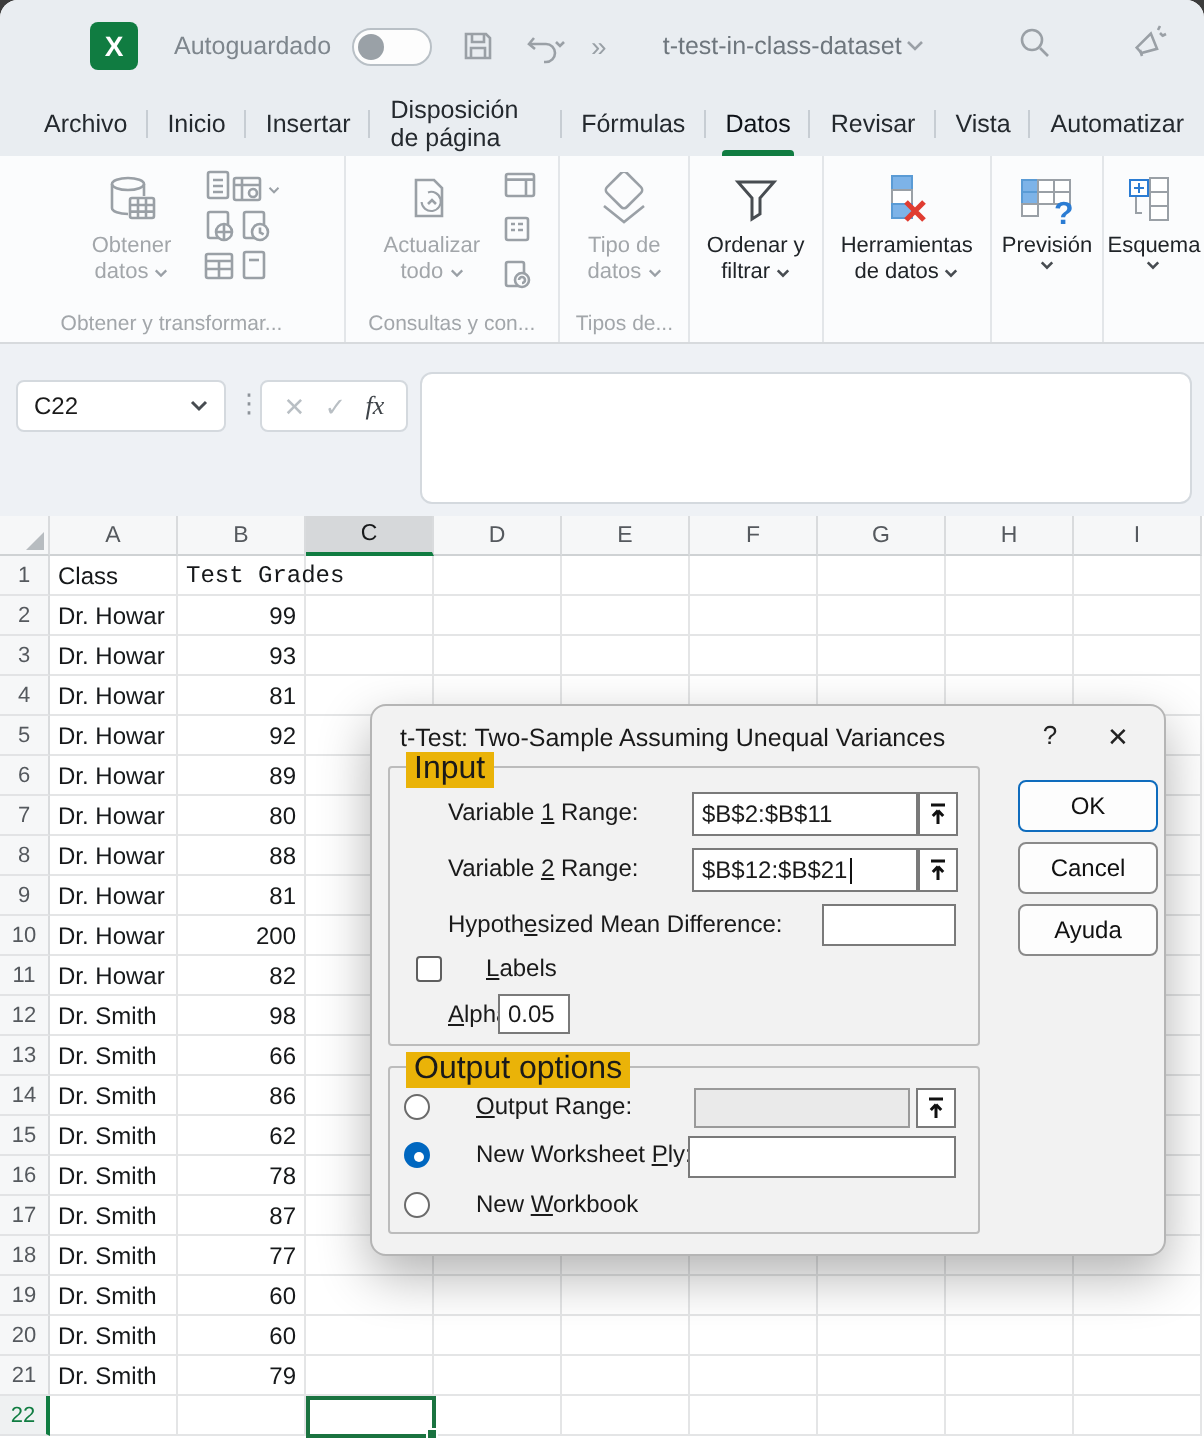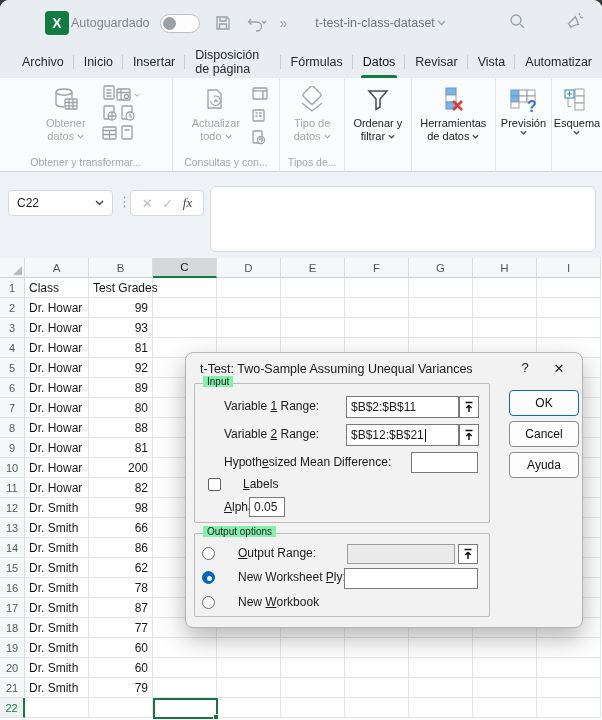--- a/index.html
+++ b/index.html
@@ -7,21 +7,21 @@
   body { font-family:"Liberation Sans", sans-serif; }
   #window {
     position:relative; width:602px; height:720px; overflow:hidden;
     background:#fff; border-radius:9px 9px 0 0;
   }
   
   #titlebar { position:absolute; left:0; top:0; width:602px; height:46px;
     background:#e9edf1; display:flex; align-items:center; }
   .xlogo { width:24px; height:24px; margin-left:45px; background:#107c41; border-radius:4px;
     color:#fff; font-weight:bold; font-size:14px; display:flex; align-items:center; justify-content:center; }
-  .autosave { color:#7e868d; font-size:12.5px; margin-left:2px; }
+  .autosave { color:#7e868d; font-size:12.5px; margin-left:18px; }
   .toggle { width:40px; height:19px; border:1px solid #b9c0c6; border-radius:10px; background:#fdfdfd;
     margin-left:10px; position:relative; }
   .toggle .knob { position:absolute; left:2px; top:2px; width:13px; height:13px; border-radius:50%; background:#9aa1a7; }
   .tb-ic { margin-left:14px; display:flex; align-items:center; color:#99a0a6; }
   .more-glyph { color:#99a0a6; font-size:14px; margin-left:12px; }
   .doctitle { color:#6e767d; font-size:12.5px; margin-left:28px; display:flex; align-items:center; gap:2px; }
   .tb-right { position:absolute; right:0; top:0; height:46px; display:flex; align-items:center; gap:38px; padding-right:18px; }
   
   #tabsrow { position:absolute; left:0; top:46px; width:602px; height:32px; background:#e9edf1;
     display:flex; align-items:stretch; padding-left:12px; }
@@ -61,31 +61,31 @@
   .ch.sel { background:#d6d8da; color:#17191b; border-bottom:2px solid #107c41; }
   .corner { position:relative; }
   .corner .tri { position:absolute; right:2px; bottom:2px; width:0; height:0;
     border-left:9px solid transparent; border-bottom:9px solid #b7bcc0; }
   .rn { background:#f6f7f8; border-right:1px solid #d9dbdd; border-bottom:1px solid #e2e3e5;
     font-size:11px; color:#55595e; display:flex; align-items:center; justify-content:center; }
   .rn.sel { color:#107c41; border-right:2px solid #107c41; background:#eff1f2; }
   .cell { border-right:1px solid #e4e5e6; border-bottom:1px solid #e4e5e6; font-size:12px; color:#16181a;
     display:flex; align-items:center; padding:0 4px; overflow:hidden; white-space:nowrap; }
   .cell.num { justify-content:flex-end; }
-  .cell.ovf { overflow:visible; z-index:1; }
+  .cell.ovf { overflow:visible; z-index:1;font-family:Liberation Mono, monospace; }
   #selbox { position:absolute; left:153px; top:440px; width:65px; height:21px; border:2px solid #1a7340; z-index:2; }
   #selbox .handle { position:absolute; right:-3px; bottom:-3px; width:6px; height:6px; background:#1a7340; border:1px solid #fff; }
   
   #dialog { position:absolute; left:185px; top:352px; width:398px; height:276px; background:#f2f2f2;
     border:1px solid #b5b5b5; border-radius:8px; box-shadow:0 10px 26px rgba(0,0,0,.3); z-index:10; font-size:12px; color:#1a1a1a; }
   .dlg-title { position:absolute; left:14px; top:9px; font-size:12.5px; }
   .dlg-help { position:absolute; left:330px; top:7px; width:18px; height:18px; text-align:center; font-size:13px; color:#222; }
   .dlg-close { position:absolute; left:358px; top:3px; width:30px; height:24px; display:flex; align-items:center; justify-content:center; font-size:13px; color:#222; }
   .groupbox { position:absolute; border:1px solid #bcbcbc; border-radius:2px; }
-  .groupbox .gb-label { position:absolute; top:-8px; left:8px; background:#86efac; padding:0 4px; font-size:10px; }
+  .groupbox .gb-label { position:absolute; top:-8px; left:8px; background:#eab308; padding:0 4px; font-size:16px; }
   .fldlabel { position:absolute; white-space:nowrap;margin-left:16px; }
   .key { text-decoration:underline; }
   .tbox { position:absolute; background:#fff; border:1px solid #7a7a7a; font-size:12px; display:flex; align-items:center; padding:0 4px; }
   .tbox.disabled { background:#eaeaea; border-color:#9a9a9a; }
   .caret { display:inline-block; width:1px; height:13px; background:#111; margin-left:1px; }
   .refbtn { position:absolute; width:20px; background:#fff; border:1px solid #7a7a7a; display:flex; align-items:center; justify-content:center; }
   .cb { position:absolute; width:13px; height:13px; border:1px solid #5f5f5f; border-radius:2px; background:#fff; }
   .radio { position:absolute; width:13px; height:13px; border:1px solid #6b6b6b; border-radius:50%; background:#fff; }
   .radio.on { background:#0067c0; border-color:#0067c0; }
   .radio.on::after { content:""; position:absolute; left:4px; top:4px; width:5px; height:5px; border-radius:50%; background:#fff; }

